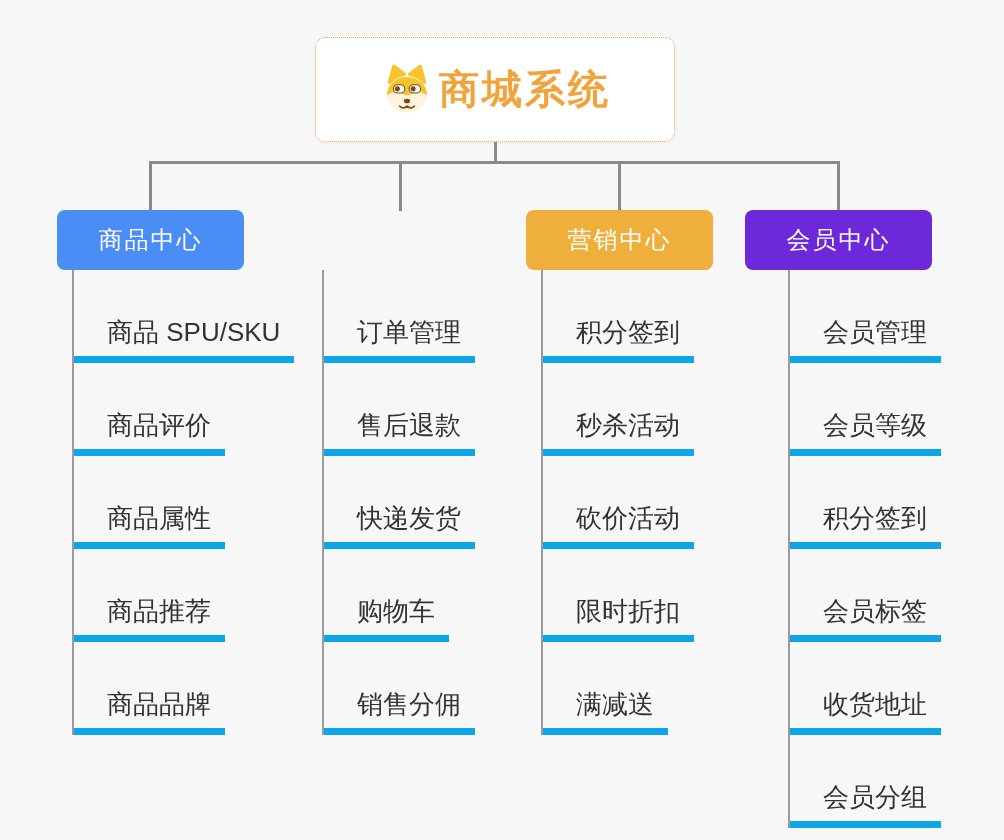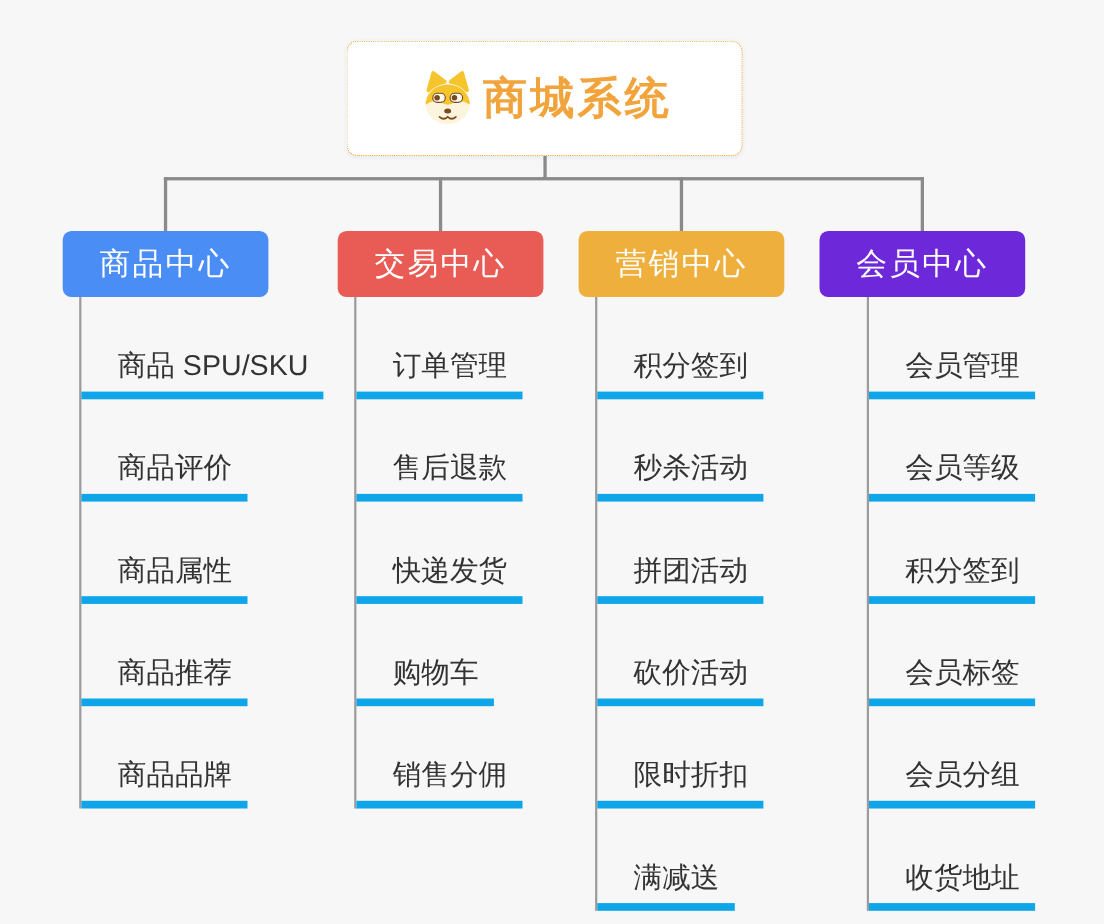--- a/index.html
+++ b/index.html
@@ -30,21 +30,21 @@
   .root-title {
     font-size: 40px; font-weight: 600; color: #f2a43c; letter-spacing: 3px;
     white-space: nowrap;
   }
   .dog { width: 56px; height: 56px; display: inline-block; }
   .dog svg { width: 100%; height: 100%; display: block; }
 
   
   .branch-header {
     position: absolute; top: 210px; width: 187px; height: 60px;
-    border-radius: 8px; color: #ffffff; font-size: 28px; letter-spacing: 2px;
+    border-radius: 8px; color: #ffffff; font-size: 24px; letter-spacing: 2px;
     display: flex; align-items: center; justify-content: center; white-space: nowrap;
   }
   .branch-header.b0 { left: 57px;  background: #4a8df5; }
   .branch-header.b1 { left: 307px; background: #e95c56; }
   .branch-header.b2 { left: 526px; background: #eeaf3d; }
   .branch-header.b3 { left: 745px; background: #6d28d9; }
 
   
   .branch-col {
     position: absolute; top: 270px;
@@ -93,21 +93,20 @@
 
         <ellipse cx="32" cy="44.5" rx="3.6" ry="2.6" fill="#7a4b21"></ellipse>
 
         <path d="M23.5,50.5 Q27.8,54.5 32,50.5 Q36.2,54.5 40.5,50.5" fill="none" stroke="#7a4b21" stroke-width="1.8" stroke-linecap="round"></path>
       </svg>
     </span>
     <span class="root-title">商城系统</span>
   </div>
 
   <div class="branch-header b0">商品中心</div>
-  <div class="branch-header b1">交易中心</div>
   <div class="branch-header b2">营销中心</div>
   <div class="branch-header b3">会员中心</div>
 
   <div class="branch-col b0">
     <div class="leaf">商品 SPU/SKU</div>
     <div class="leaf">商品评价</div>
     <div class="leaf">商品属性</div>
     <div class="leaf">商品推荐</div>
     <div class="leaf">商品品牌</div>
   </div>
@@ -116,28 +115,27 @@
     <div class="leaf">订单管理</div>
     <div class="leaf">售后退款</div>
     <div class="leaf">快递发货</div>
     <div class="leaf">购物车</div>
     <div class="leaf">销售分佣</div>
   </div>
 
   <div class="branch-col b2">
     <div class="leaf">积分签到</div>
     <div class="leaf">秒杀活动</div>
-    <div class="leaf">拼团活动</div>
     <div class="leaf">砍价活动</div>
     <div class="leaf">限时折扣</div>
     <div class="leaf">满减送</div>
   </div>
 
   <div class="branch-col b3">
     <div class="leaf">会员管理</div>
     <div class="leaf">会员等级</div>
     <div class="leaf">积分签到</div>
     <div class="leaf">会员标签</div>
+    <div class="leaf">收货地址</div>
     <div class="leaf">会员分组</div>
-    <div class="leaf">收货地址</div>
   </div>
 
 </div>
 
 </body></html>

